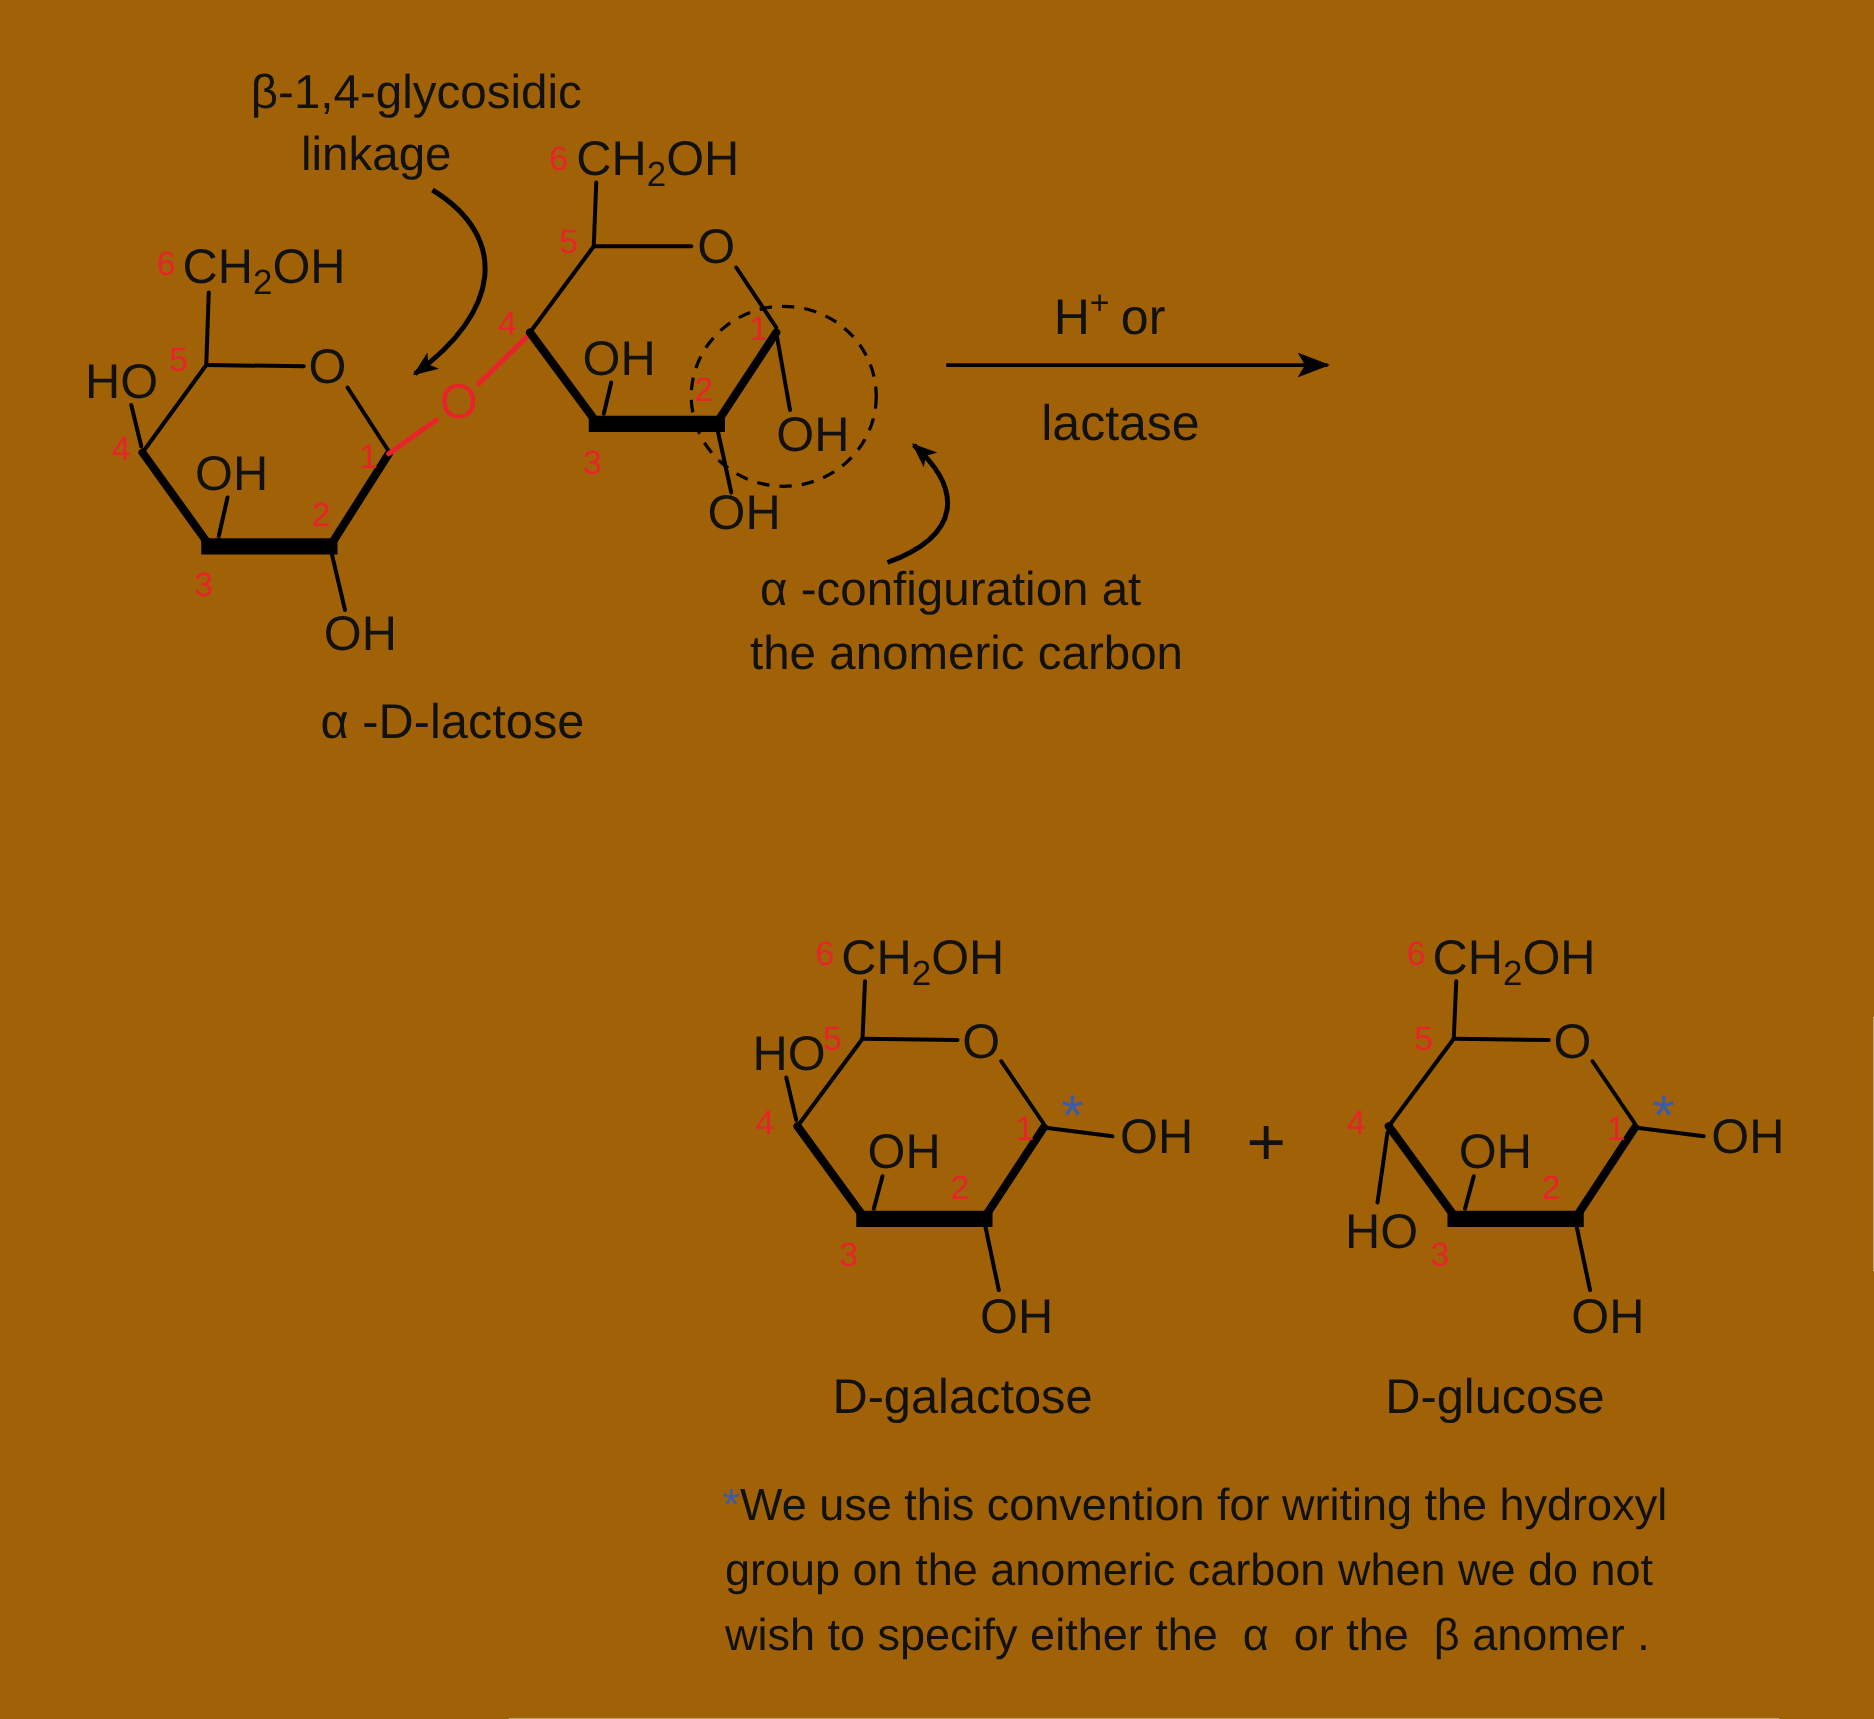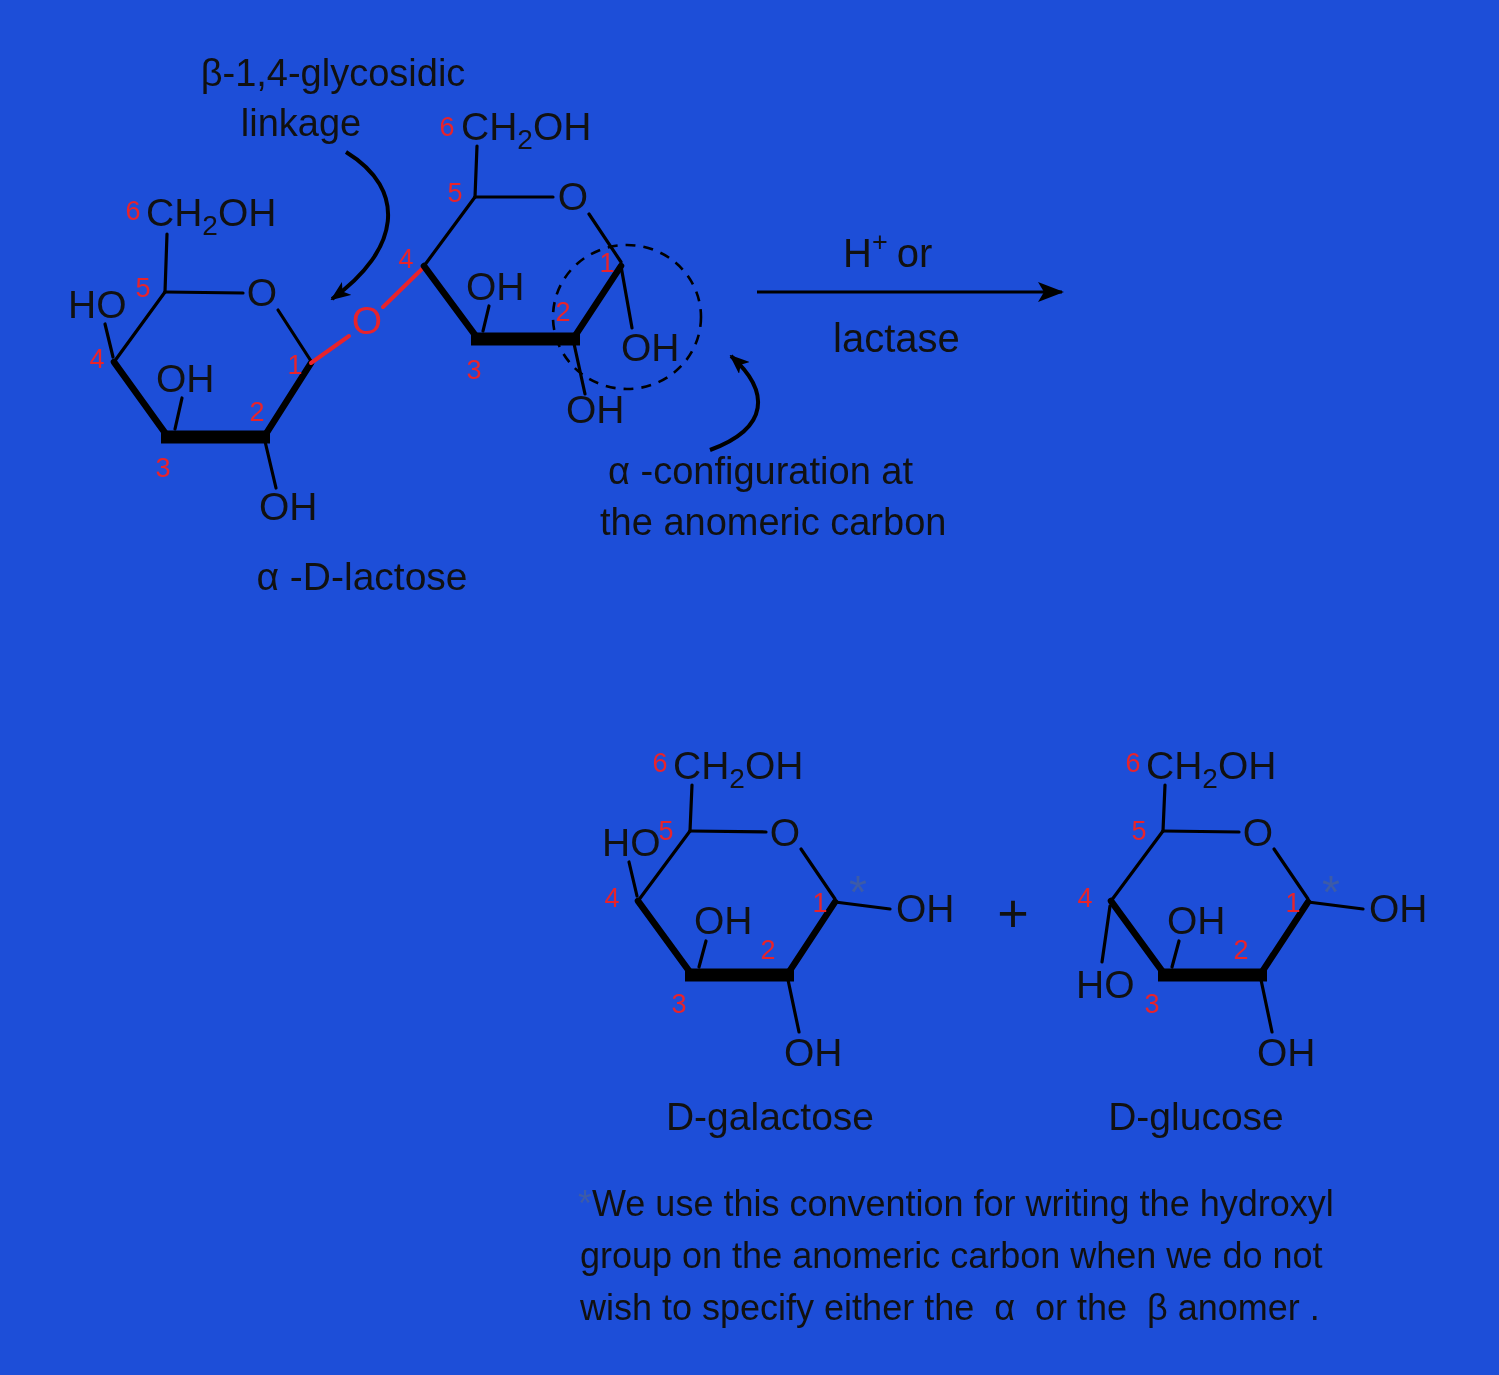--- a/index.html
+++ b/index.html
@@ -1,16 +1,16 @@
 <!DOCTYPE html>
 <html><head>
 <meta charset="utf-8">
 <style>
   html,body{margin:0;padding:0;background:#ffffff;}
-  .canvas{position:relative;width:1499px;height:1375px;background:#1d4ed8;font-family:"Liberation Sans",sans-serif;}
+  .canvas{position:relative;width:1499px;height:1375px;background:#a16207;font-family:"Liberation Sans",sans-serif;}
   svg{display:block;}
   .bond{stroke:#000;stroke-width:3.2;stroke-linecap:round;fill:none;}
   .bond-mid{stroke:#000;stroke-width:6.5;stroke-linecap:round;fill:none;}
   .bond-bold{stroke:#000;stroke-width:13;stroke-linecap:butt;fill:none;}
   .bond-red{stroke:#e8232b;stroke-width:4;stroke-linecap:round;fill:none;}
   .curve{fill:none;stroke:#000;stroke-width:4;}
   .straight{fill:none;stroke:#000;stroke-width:3;}
   .dashed{fill:none;stroke:#000;stroke-width:2.6;stroke-dasharray:10 8;}
   text{font-family:"Liberation Sans",sans-serif;fill:#111;}
   .atom{font-size:39px;}

